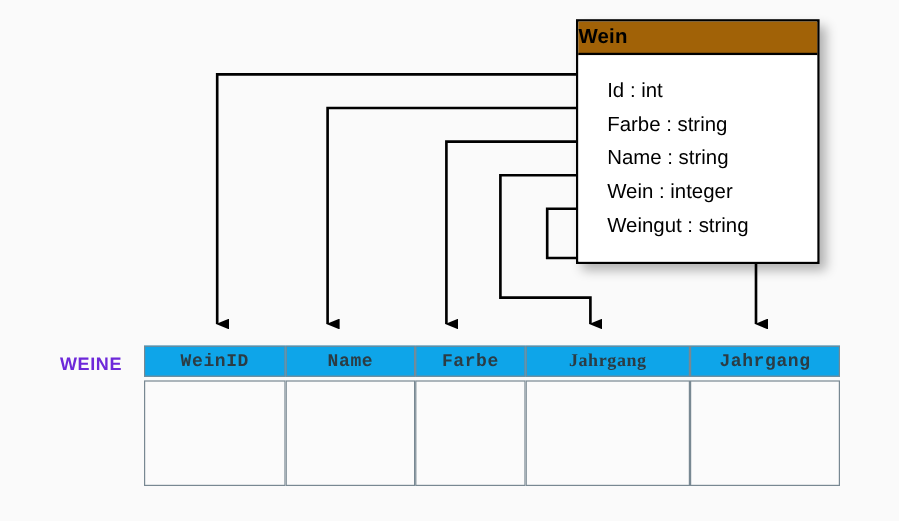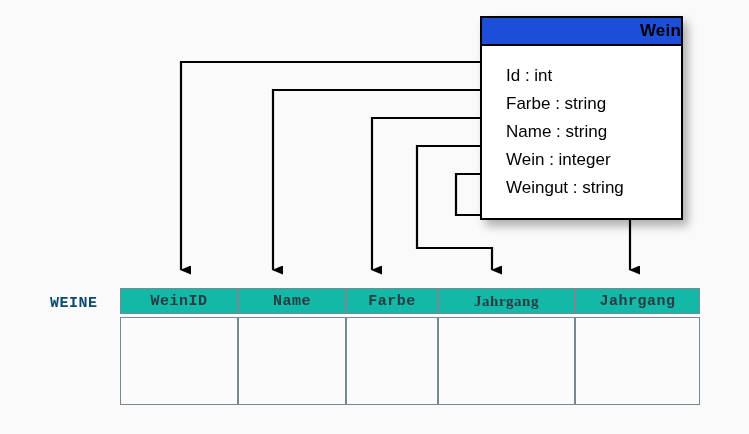--- a/index.html
+++ b/index.html
@@ -35,28 +35,28 @@
     position: absolute;
     left: 480px;
     top: 16px;
     width: 203px;
     border: 2px solid #000;
     background: #ffffff;
     box-shadow: 5px 6px 9px rgba(0,0,0,0.30);
     box-sizing: border-box;
   }
   #class-title {
-    text-align: right;
+    text-align: left;
     font-weight: bold;
     font-size: 17px;
     line-height: 26px;
     height: 26px;
     border-bottom: 2px solid #000;
     color: #000;
-    background: #1d4ed8;
+    background: #a16207;
     letter-spacing: .2px;
   }
   .attr-list {
     padding: 16px;
     margin: 0;
     list-style: none;
     background: #ffffff;
   }
   .attr-row {
     font-size: 17px;
@@ -66,42 +66,42 @@
     color: #000;
     white-space: nowrap;
     overflow: hidden;
   }
 
   
   #table-label {
     position: absolute;
     left: 50px;
     top: 295px;
-    font-family: Liberation Mono, monospace;
+    font-family: Liberation Sans, sans-serif;
     font-weight: bold;
     font-size: 15px;
     line-height: 18px;
-    color: #0c4a6e;
+    color: #6d28d9;
     letter-spacing: .5px;
   }
   #db-table {
     position: absolute;
     left: 120px;
     top: 288px;
     border-collapse: separate;
     border-spacing: 0;
   }
   #db-table th, #db-table td {
     border: 1px solid #78889200;
     padding: 0;
     margin: 0;
   }
   .hdr-cell {
     border: 1px solid #788892 !important;
-    background: #14b8a6;
+    background: #0ea5e9;
     font-family: "Liberation Mono", monospace;
     font-weight: bold;
     font-size: 15px;
     color: #2c3c44;
     text-align: center;
     height: 26px;
     letter-spacing: .5px;
     box-sizing: border-box;
   }
   .body-cell {

